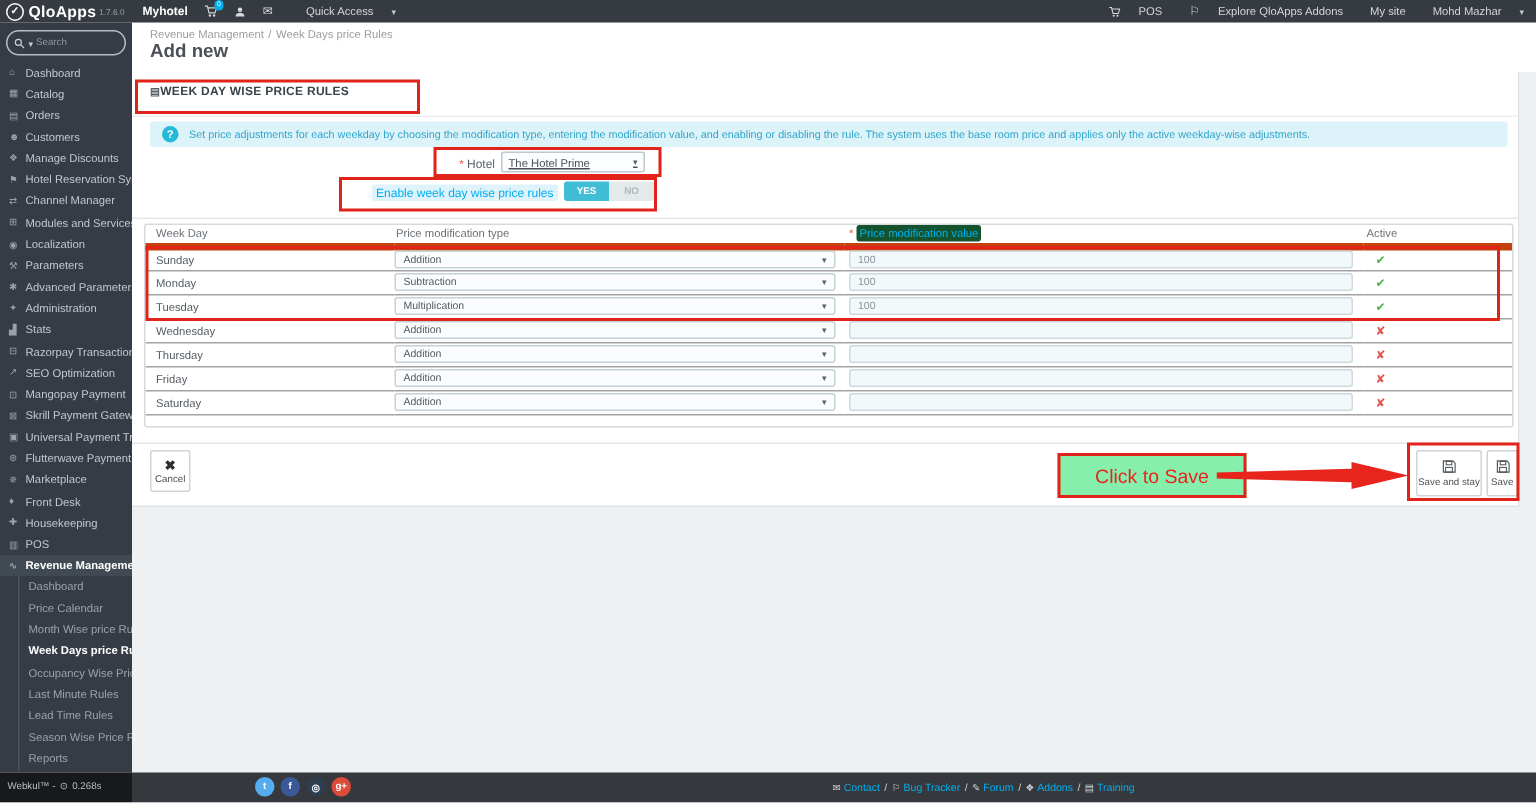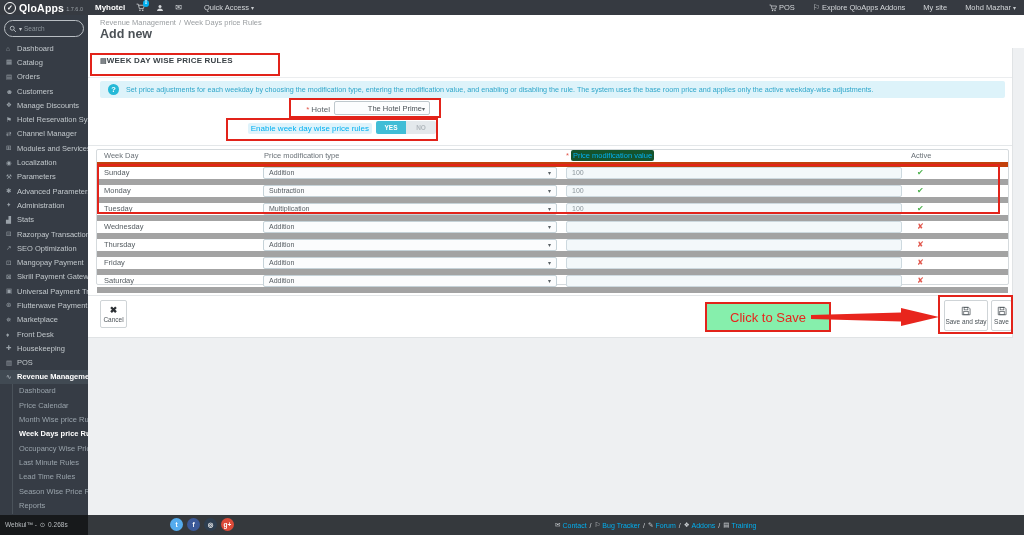--- a/index.html
+++ b/index.html
@@ -9,21 +9,21 @@
   
   .topbar { position:absolute; left:0; top:0; width:1024px; height:15px; background:#363a41; display:flex; align-items:center; justify-content:space-between; padding:0 8px 0 4px; z-index:20; }
   .tb-left, .tb-right { display:flex; align-items:center; height:100%; }
   .logo { width:12px; height:12px; border:1.5px solid #fff; border-radius:50%; color:#fff; font-size:7px; line-height:9px; text-align:center; font-weight:bold; margin-right:3px; }
   .brand { color:#fff; font-size:10.5px; font-weight:bold; letter-spacing:.2px; }
   .version { color:#9aa0a6; font-size:5.5px; margin:2px 0 0 2px; }
   .shopname { color:#fff; font-size:8px; font-weight:bold; margin-left:12px; }
   .tb-ico { position:relative; margin-left:11px; display:flex; align-items:center; }
   .badge { position:absolute; top:-3px; right:-4px; background:#00aff0; color:#fff; border-radius:50%; width:6.5px; height:6.5px; font-size:4.5px; line-height:6.5px; text-align:center; font-style:normal; }
   .glyph-ico { color:#d4d7da; font-size:8px; }
-  .tb-link { color:#d4d7da; font-size:7.5px; margin-left:22px; display:flex; align-items:center; gap:2px; cursor:pointer; }
+  .tb-link { color:#d4d7da; font-size:7.5px; margin-left:22px; display:flex; align-items:center; gap:12px; cursor:pointer; }
   .tb-right .tb-link { margin-left:18px; }
   .caret { font-size:6px; color:#c6cacd; }
 
   
   .sidebar { position:absolute; left:0; top:15px; width:88px; height:500px; background:#363c45; z-index:10; }
   .searchbox { position:relative; margin:5px 4px 4px 4px; height:17px; border:1px solid #b9bec3; border-radius:9px; display:flex; align-items:center; padding:0 4px; gap:2px; }
   .search-input { background:transparent; border:none; outline:none; width:48px; color:#cfd4d8; font-size:6.5px; font-family:"Liberation Sans",sans-serif; }
   .search-input::placeholder { color:#8d959c; }
   .nav { list-style:none; }
   .nav-item { display:flex; align-items:center; height:14.3px; padding-left:6px; color:#c2c8cc; font-size:7.5px; cursor:pointer; white-space:nowrap; overflow:hidden; }
@@ -46,42 +46,42 @@
   .form-panel { position:absolute; left:0; top:33px; width:925px; height:290px; background:#fff; border-right:1px solid #e0e3e5; border-bottom:1px solid #e0e3e5; }
   .panel-title { position:absolute; left:12px; top:8px; font-size:8px; font-weight:bold; color:#3b4247; letter-spacing:.2px; display:flex; align-items:center; gap:0; }
   .pt-ico { font-size:7px; color:#5a6166; }
   .pt-border { position:absolute; left:0; top:29px; width:100%; border-top:1px solid #ebedef; }
 
   .alert { position:absolute; left:12px; top:33px; width:905px; min-height:17px; background:#ddf3fa; border-radius:2px; color:#2fa6ca; font-size:7.2px; line-height:9px; padding:4px 10px 4px 26px; }
   .alert-ico { position:absolute; left:8px; top:3px; width:11px; height:11px; background:#25b9d7; color:#fff; border-radius:50%; font-size:7.5px; font-weight:bold; text-align:center; line-height:11px; }
 
   .hotel-label { position:absolute; left:130px; top:57px; width:112px; text-align:right; font-size:8px; color:#5a6166; }
   .req { color:#e2574c; margin-right:2px; }
-  .fake-select { position:absolute; background:#fcfdfe; border:1px solid #bfc8cd; border-radius:2px; font-size:7.5px; color:#4a5156; display:flex; align-items:center; justify-content:flex-end; padding:0 4px; cursor:pointer; }
+  .fake-select { position:absolute; background:#fcfdfe; border:1px solid #bfc8cd; border-radius:2px; font-size:7.5px; color:#4a5156; display:flex; align-items:center; justify-content:space-between; padding:0 4px; cursor:pointer;text-decoration:underline; }
   .hotel-select { left:246px; top:53px; width:96px; height:14px; }
   .select-caret { font-size:6px; color:#5a6166; }
 
   .enable-label { position:absolute; left:110px; top:76px; width:174px; text-align:right; font-size:8px; }
   .enable-label .hl-blue { color:#00aff0; background:#dff3fb; padding:1px 3px; border-radius:2px; }
   .switch { position:absolute; left:288px; top:73px; height:13px; display:flex; }
   .sw-btn { width:30px; height:13px; font-size:6.5px; font-weight:bold; text-align:center; line-height:13px; cursor:pointer; }
   .sw-yes { background:#41bdd6; color:#fff; border-radius:2px 0 0 2px; }
   .sw-no { background:#e4e9ec; color:#b2b9be; border-radius:0 2px 2px 0; }
 
   .divider { position:absolute; left:0; top:97px; width:100%; border-top:1px solid #e4e7e9; }
 
   .table-wrap { position:absolute; left:8px; top:101px; width:913px; height:136px; background:#fff; border:1px solid #d5dadd; border-radius:2px; }
   .wd-table { width:100%; border-collapse:collapse; table-layout:fixed; }
   .wd-table th { height:14px; font-size:7.5px; font-weight:normal; color:#6a7177; text-align:left; border-bottom:5px solid #c2410c; }
   .th-day { width:166px; padding-left:7px; }
   .th-type { width:300px; padding-left:1px; }
   .th-val { width:346px; padding-left:3px; }
   .th-val .hl-blue { color:#00aff0; background:#14532d; padding:1px 2px; border-radius:2px; }
   .th-active { padding-left:2px; }
-  .wd-table td { height:16px; border-bottom:6px solid #a3a3a3; font-size:7.5px; color:#555c61; }
+  .wd-table td { height:16px; border-bottom:1px solid #a3a3a3; font-size:7.5px; color:#555c61; }
   .td-day { padding-left:7px; }
   .row-select { position:relative; width:294px; height:12px; background:#fbfcfd; border:1px solid #c5d2d8; border-radius:2px; font-size:7px; color:#555c61; display:flex; align-items:center; justify-content:space-between; padding:0 5px; cursor:pointer; }
   .val-input { width:336px; height:12px; margin-left:3px; background:#f3f8fa; border:1px solid #cdd9df; border-radius:2px; font-size:7px; color:#8b959b; padding-left:5px; outline:none; font-family:"Liberation Sans",sans-serif; }
   .active-ico { display:inline-block; padding-left:8px; font-size:8px; cursor:pointer; }
   .active-ico.on { color:#4eb24e; }
   .active-ico.off { color:#e2574c; }
 
   .footer-sep { position:absolute; left:0; top:247px; width:100%; border-top:1px solid #e3e6e8; }
   .btn { position:absolute; background:#fff; border:1px solid #cfd4d7; border-radius:2px; display:flex; flex-direction:column; align-items:center; justify-content:center; gap:2px; font-size:6.5px; color:#4a5156; cursor:pointer; }
   .btn-cancel { left:12px; top:252px; width:27px; height:28px; }

